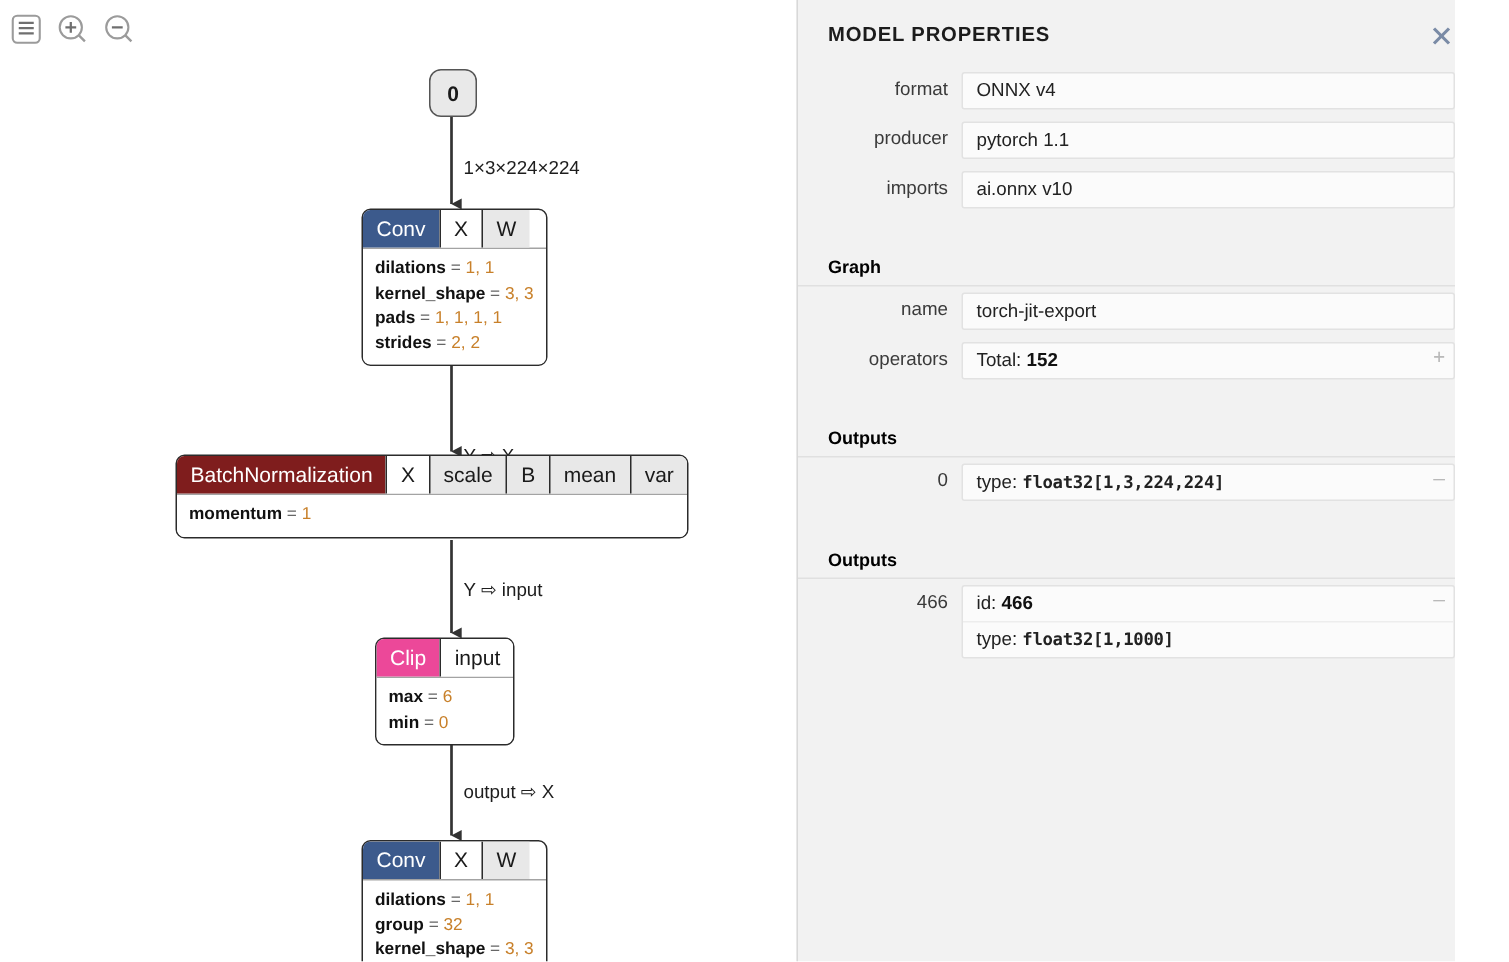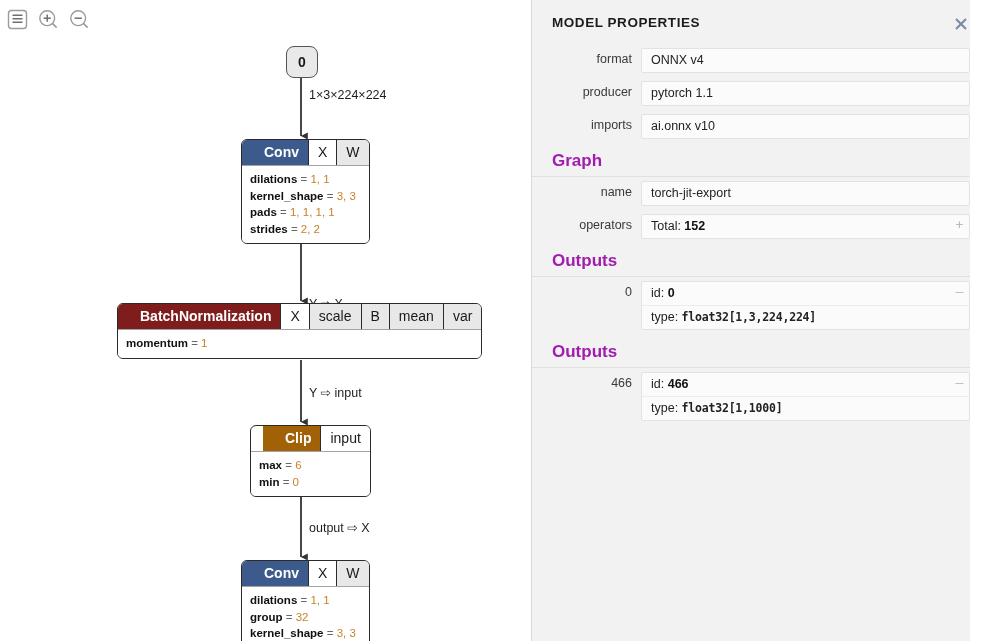--- a/index.html
+++ b/index.html
@@ -29,21 +29,21 @@
   .graph svg{position:absolute;left:0;top:0;}
 
   
   .node{position:absolute;box-sizing:border-box;}
   .node-box{
     border:1px solid #2b2b2b;border-radius:6px;background:#ffffff;
     overflow:hidden;
   }
   .node-hdr{display:flex;align-items:stretch;}
   .hdr-name{
-    padding:4px 9px 5px 22px;color:#ffffff;font-size:14px;font-weight:700;
+    padding:4px 9px 5px 9px;color:#ffffff;font-size:14px;font-weight:400;
     display:flex;align-items:center;white-space:nowrap;
   }
   .hdr-cell{
     padding:4px 9px 5px 9px;font-size:14px;color:#1a1a1a;
     border-left:1px solid #2b2b2b;display:flex;align-items:center;
     white-space:nowrap;justify-content:center;
   }
   .hdr-cell.white{background:#ffffff;}
   .hdr-cell.gray{background:#e8e8e8;}
   .node-attrs{
@@ -78,22 +78,22 @@
   .sb-title{
     font-size:13.5px;font-weight:bold;letter-spacing:.55px;color:#1c1c1c;
   }
   .sb-close{
     position:absolute;right:-2px;top:13px;width:22px;height:22px;
     display:flex;align-items:center;justify-content:center;cursor:pointer;
   }
   .sb-body{padding:0 0 0 0;}
 
   .sec-title{
-    font-size:17px;font-weight:bold;color:#a21caf;
-    padding:8px 0 5px 20px;margin-top:0;
+    font-size:12px;font-weight:bold;color:#000000;
+    padding:8px 0 5px 20px;margin-top:20px;
     border-bottom:1px solid #e0e0e0;
   }
 
   .row{
     display:flex;align-items:flex-start;
     padding:4px 0 4px 0;
   }
   .row-label{
     width:109px;min-width:109px;text-align:right;padding:4px 9px 0 0;
     font-size:12.5px;color:#3a3a3a;box-sizing:border-box;
@@ -159,21 +159,21 @@
         <line x1="301" y1="77" x2="301" y2="136" stroke="#333" stroke-width="1.8" marker-end="url(#ah)"></line>
         <line x1="301" y1="238" x2="301" y2="301" stroke="#333" stroke-width="1.8" marker-end="url(#ah)"></line>
         <line x1="301" y1="360" x2="301" y2="422" stroke="#333" stroke-width="1.8" marker-end="url(#ah)"></line>
         <line x1="301" y1="494" x2="301" y2="557" stroke="#333" stroke-width="1.8" marker-end="url(#ah)"></line>
       </svg>
 
       <div class="node" style="left:286px;top:46px;">
         <div class="io-node">0</div>
       </div>
 
-      <div class="edge-label" style="left:309px;top:88px;">1×3×224×224</div>
+      <div class="edge-label" style="left:309px;top:105px;">1×3×224×224</div>
       <div class="edge-label" style="left:309px;top:264px;margin-top:32px;">Y ⇨ X</div>
       <div class="edge-label" style="left:309px;top:385px;">Y ⇨ input</div>
       <div class="edge-label" style="left:309px;top:520px;">output ⇨ X</div>
 
       <div class="node" style="left:241px;top:139px;">
         <div class="node-box">
           <div class="node-hdr">
             <div class="hdr-name" style="background:#3c5a8c;">Conv</div>
             <div class="hdr-cell white">X</div>
             <div class="hdr-cell gray">W</div>
@@ -209,21 +209,21 @@
             <div class="attr">
               <span class="k">momentum</span><span class="eq"> = </span><span class="v">1</span>
             </div>
           </div>
         </div>
       </div>
 
       <div class="node" style="left:250px;top:425px;">
         <div class="node-box">
           <div class="node-hdr">
-            <div class="hdr-name" style="background:#a16207;margin-left:12px;">Clip</div>
+            <div class="hdr-name" style="background:#ec4899;">Clip</div>
             <div class="hdr-cell white">input</div>
           </div>
           <div class="node-attrs">
             <div class="attr">
               <span class="k">max</span><span class="eq"> = </span><span class="v">6</span>
             </div>
             <div class="attr">
               <span class="k">min</span><span class="eq"> = </span><span class="v">0</span>
             </div>
           </div>
@@ -299,21 +299,20 @@
         <div class="row-field">
           <div class="field-line"><span>Total: </span><b>152</b></div>
           <div class="expander">+</div>
         </div>
       </div>
 
       <div class="sec-title">Outputs</div>
       <div class="row">
         <div class="row-label">0</div>
         <div class="row-field">
-          <div class="field-line"><span>id: </span><b>0</b></div>
           <div class="field-line"><span>type: </span><span class="mono">float32[1,3,224,224]</span></div>
           <div class="expander">–</div>
         </div>
       </div>
 
       <div class="sec-title">Outputs</div>
       <div class="row">
         <div class="row-label">466</div>
         <div class="row-field">
           <div class="field-line"><span>id: </span><b>466</b></div>

